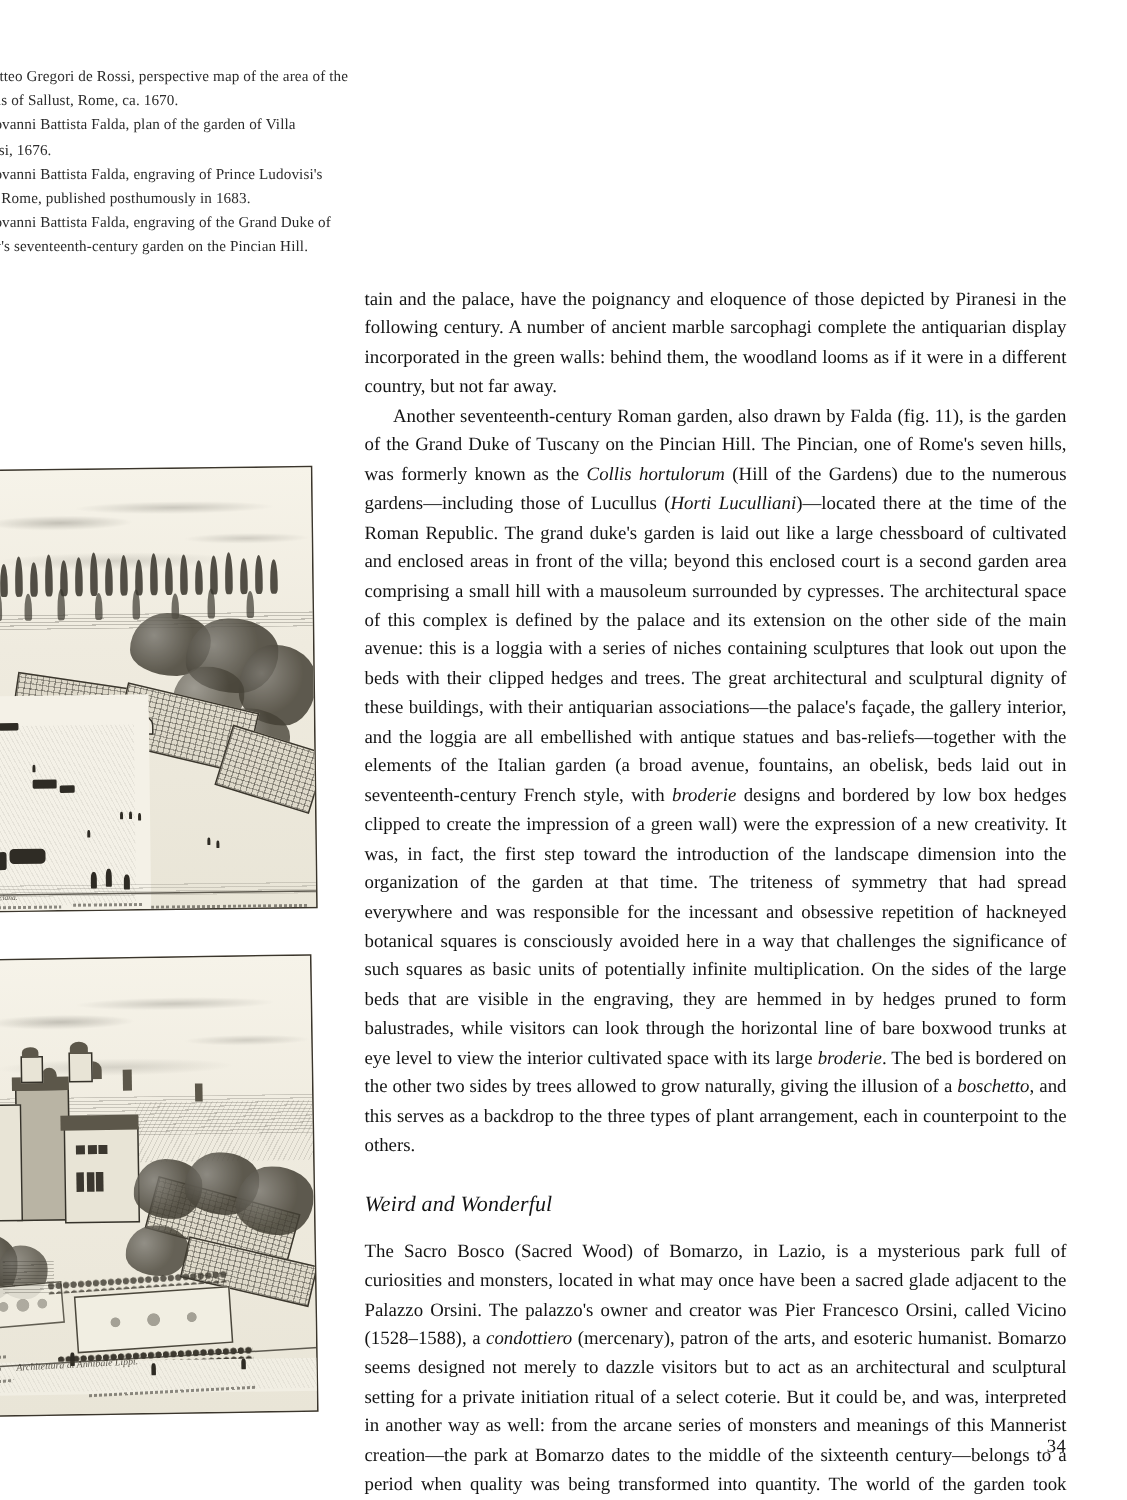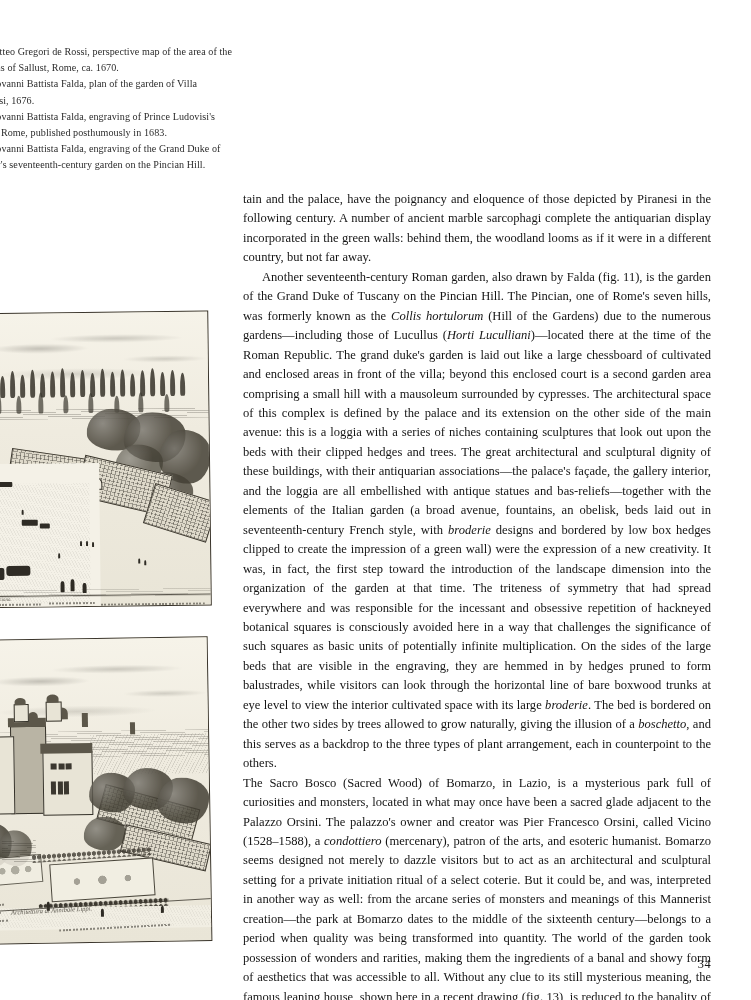--- a/index.html
+++ b/index.html
@@ -397,20 +397,21 @@
       <div class="micro-text" style="left:2px;top:280px;width:34px;transform:rotate(-3deg);"></div>
       <div class="micro-text" style="left:86px;top:288px;width:112px;transform:rotate(-2deg);"></div>
     </div>
   </div>
 
   <div class="column">
     <div id="paragraphs-before">
         <p class="body-par after-heading"><span>tain and the palace, have the poignancy and eloquence of those depicted by Piranesi in the following century. A number of ancient marble sarcophagi complete the antiquarian display incorporated in the green walls: behind them, the woodland looms as if it were in a different country, but not far away.</span></p>
         <p class="body-par"><span>Another seventeenth-century Roman garden, also drawn by Falda (fig. 11), is the garden of the Grand Duke of Tuscany on the Pincian Hill. The Pincian, one of Rome's seven hills, was formerly known as the </span><em>Collis hortulorum</em><span> (Hill of the Gardens) due to the numerous gardens—including those of Lucullus (</span><em>Horti Luculliani</em><span>)—located there at the time of the Roman Republic. The grand duke's garden is laid out like a large chessboard of cultivated and enclosed areas in front of the villa; beyond this enclosed court is a second garden area comprising a small hill with a mausoleum surrounded by cypresses. The architectural space of this complex is defined by the palace and its extension on the other side of the main avenue: this is a loggia with a series of niches containing sculptures that look out upon the beds with their clipped hedges and trees. The great architectural and sculptural dignity of these buildings, with their antiquarian associations—the palace's façade, the gallery interior, and the loggia are all embellished with antique statues and bas-reliefs—together with the elements of the Italian garden (a broad avenue, fountains, an obelisk, beds laid out in seventeenth-century French style, with </span><em>broderie</em><span> designs and bordered by low box hedges clipped to create the impression of a green wall) were the expression of a new creativity. It was, in fact, the first step toward the introduction of the landscape dimension into the organization of the garden at that time. The triteness of symmetry that had spread everywhere and was responsible for the incessant and obsessive repetition of hackneyed botanical squares is consciously avoided here in a way that challenges the significance of such squares as basic units of potentially infinite multiplication. On the sides of the large beds that are visible in the engraving, they are hemmed in by hedges pruned to form balustrades, while visitors can look through the horizontal line of bare boxwood trunks at eye level to view the interior cultivated space with its large </span><em>broderie</em><span>. The bed is bordered on the other two sides by trees allowed to grow naturally, giving the illusion of a </span><em>boschetto</em><span>, and this serves as a backdrop to the three types of plant arrangement, each in counterpoint to the others.</span></p>
       </div>
+    <h2 class="section-heading">Weird and Wonderful</h2>
     <div id="paragraphs-after">
         <p class="body-par after-heading"><span>The Sacro Bosco (Sacred Wood) of Bomarzo, in Lazio, is a mysterious park full of curiosities and monsters, located in what may once have been a sacred glade adjacent to the Palazzo Orsini. The palazzo's owner and creator was Pier Francesco Orsini, called Vicino (1528–1588), a </span><em>condottiero</em><span> (mercenary), patron of the arts, and esoteric humanist. Bomarzo seems designed not merely to dazzle visitors but to act as an architectural and sculptural setting for a private initiation ritual of a select coterie. But it could be, and was, interpreted in another way as well: from the arcane series of monsters and meanings of this Mannerist creation—the park at Bomarzo dates to the middle of the sixteenth century—belongs to a period when quality was being transformed into quantity. The world of the garden took possession of wonders and rarities, making them the ingredients of a banal and showy form of aesthetics that was accessible to all. Without any clue to its still mysterious meaning, the famous leaning house, shown here in a recent drawing (fig. 13), is reduced to the banality of the offbeat. Although they are now in an advanced state of decay, the site, its sculptures, and its small buildings still convey to us that, as interdependent</span></p>
       </div>
   </div>
 
   <div class="folio">34</div>
 
 </div>
 
 </body></html>

